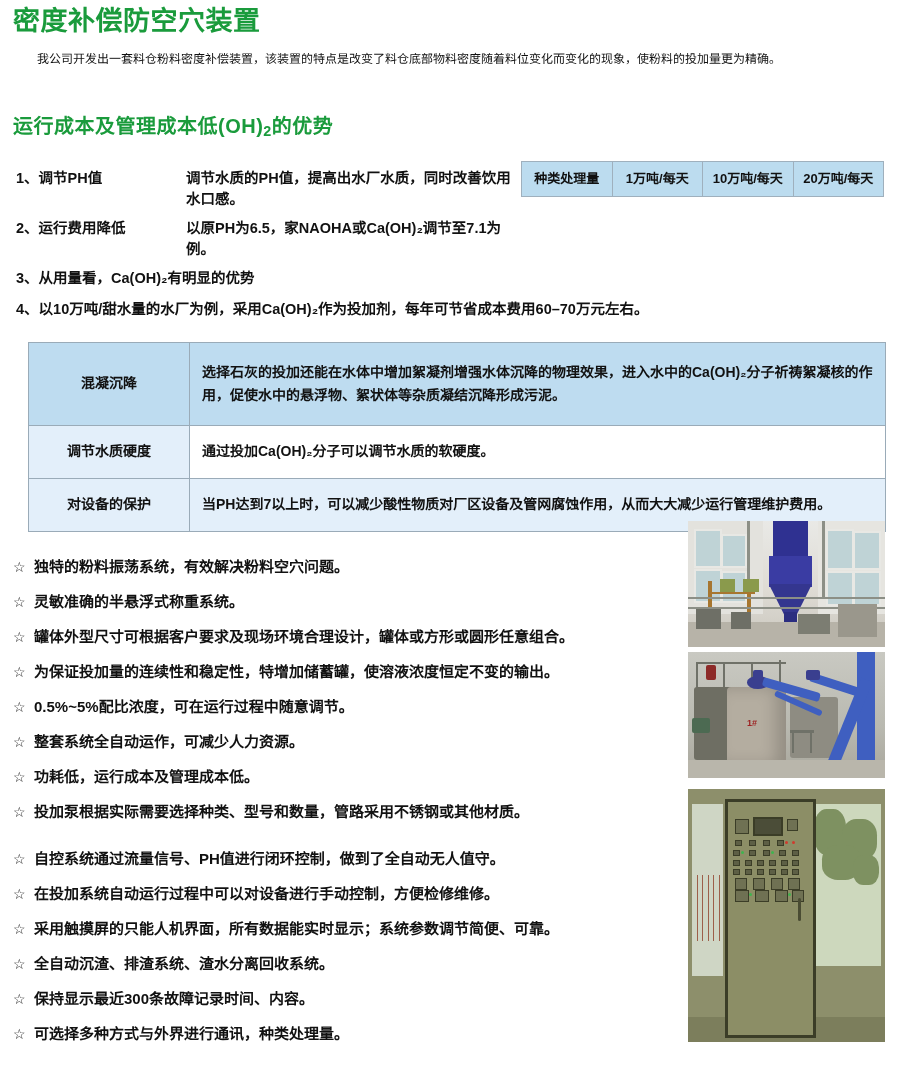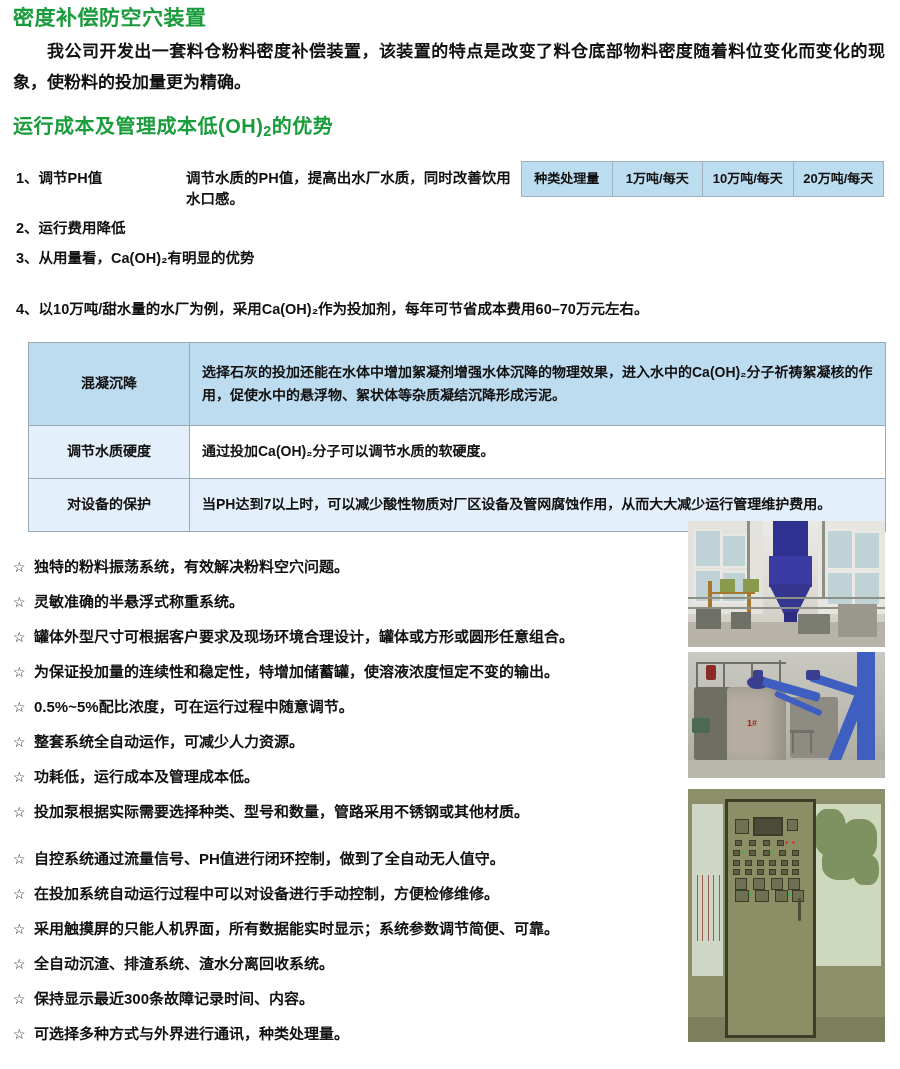--- a/index.html
+++ b/index.html
@@ -21,21 +21,21 @@
   .page {
     position: relative;
     width: 900px;
     height: 1069px;
   }
 
   
   .heading-green {
     color: #1a9b3c;
     font-weight: bold;
-    font-size: 21px;
+    font-size: 27px;
     letter-spacing: 0.5px;
     line-height: 1.15;
   }
   #main-heading {
     position: absolute;
     left: 13px;
     top: 6px;
   }
   #section-heading {
     position: absolute;
@@ -45,24 +45,24 @@
   }
   .sub {
     font-size: 0.72em;
     vertical-align: -0.22em;
   }
 
   
   #intro-paragraph {
     position: absolute;
     left: 13px;
-    top: 36px;
+    top: 48px;
     width: 872px;
-    font-size: 17px;
-    font-weight: bold;
+    font-size: 12px;
+    font-weight: normal;
     line-height: 1.85;
     text-align: justify;
     text-indent: 2em;
   }
 
   
   #advantages-list {
     position: absolute;
     left: 16px;
     top: 168px;
@@ -257,20 +257,21 @@
     <span>运行成本及管理成本低(OH)</span><span class="sub">2</span><span>的优势</span>
   </div>
 
   <div id="advantages-list">
     <div class="adv-row">
       <div class="adv-label">1、调节PH值</div>
       <div class="adv-desc">调节水质的PH值，提高出水厂水质，同时改善饮用水口感。</div>
     </div>
     <div class="adv-row">
       <div class="adv-label">2、运行费用降低</div>
+      <div class="adv-desc">以原PH为6.5，家NAOHA或Ca(OH)₂调节至7.1为例。</div>
     </div>
     <div class="adv-row single">
       <div class="adv-label">3、从用量看，Ca(OH)₂有明显的优势</div>
     </div>
   </div>
 
   <div id="advantage-note">4、以10万吨/甜水量的水厂为例，采用Ca(OH)₂作为投加剂，每年可节省成本费用60–70万元左右。</div>
 
   <table id="dosage-table">
     <tbody>

